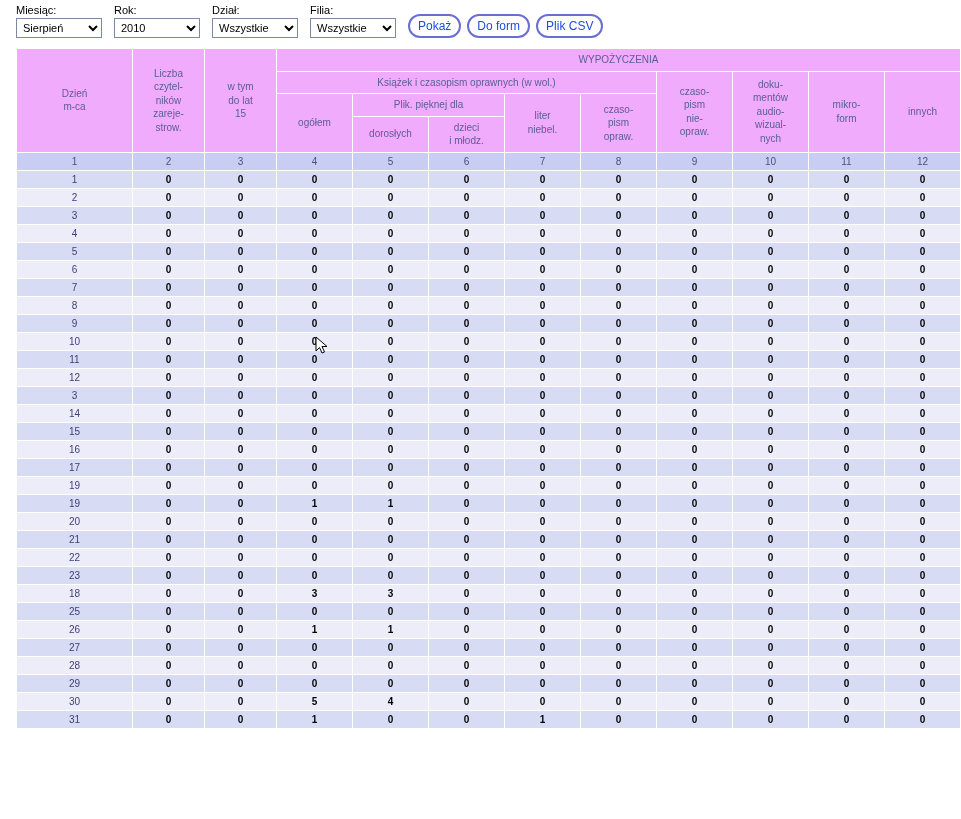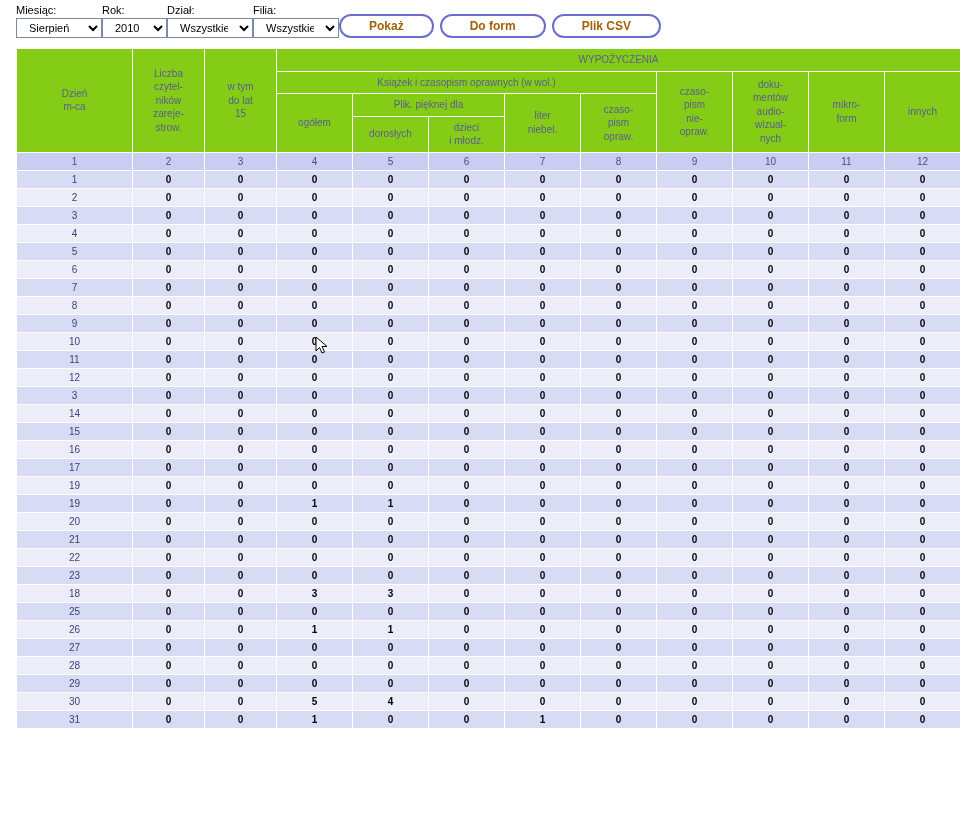--- a/index.html
+++ b/index.html
@@ -7,74 +7,75 @@
       margin: 0;
       padding: 0 16px 16px 16px;
       font-family: Verdana, Geneva, sans-serif;
       font-size: 11px;
       background: #ffffff;
       color: #222;
     }
     .filter-bar {
       display: flex;
       align-items: flex-end;
+      gap: 12px;
       padding: 4px 0 10px 0;
     }
     .filter-group {
       display: flex;
       flex-direction: column;
       gap: 2px;
     }
     .filter-label {
       color: #000;
       font-size: 11px;
     }
     select {
       font-family: Verdana, sans-serif;
       font-size: 11px;
       background: #fff;
       border: 1px solid #7b8aa3;
-      padding: 1px 8px;
+      padding: 1px 2px;
       height: 20px;
     }
     .sel-month { width: 86px; }
-    .sel-year  { width: 65px; }
+    .sel-year  { width: 86px; }
     .sel-dept  { width: 86px; }
     .sel-branch{ width: 86px; }
     .buttons {
       display: flex;
       gap: 6px;
       align-items: center;
     }
     .pill-btn {
       display: inline-block;
       border: 2px solid #6b6ed1;
       border-radius: 12px;
       background: #fff;
-      color: #a16207;
+      color: #1d4ed8;
       font-family: Verdana, sans-serif;
       font-size: 12px;
-      font-weight: bold;
-      padding: 2px 28px;
+      font-weight: normal;
+      padding: 2px 8px;
       cursor: pointer;
       line-height: 16px;
     }
     .data-table {
       border-collapse: collapse;
       width: 940px;
       table-layout: fixed;
     }
     .data-table th, .data-table td {
       border: 1px solid #fff;
       text-align: center;
       font-size: 10px;
       color: #2a2a60;
     }
     .data-table thead th {
-      background: #84cc16;
+      background: #f0abfc;
       color: #5a5e92;
       font-weight: normal;
       padding: 4px 2px;
       line-height: 1.35;
     }
     .index-row td {
       background: #c9cdf1;
       color: #4c4f80;
       font-weight: normal;
       padding: 4px 2px;

